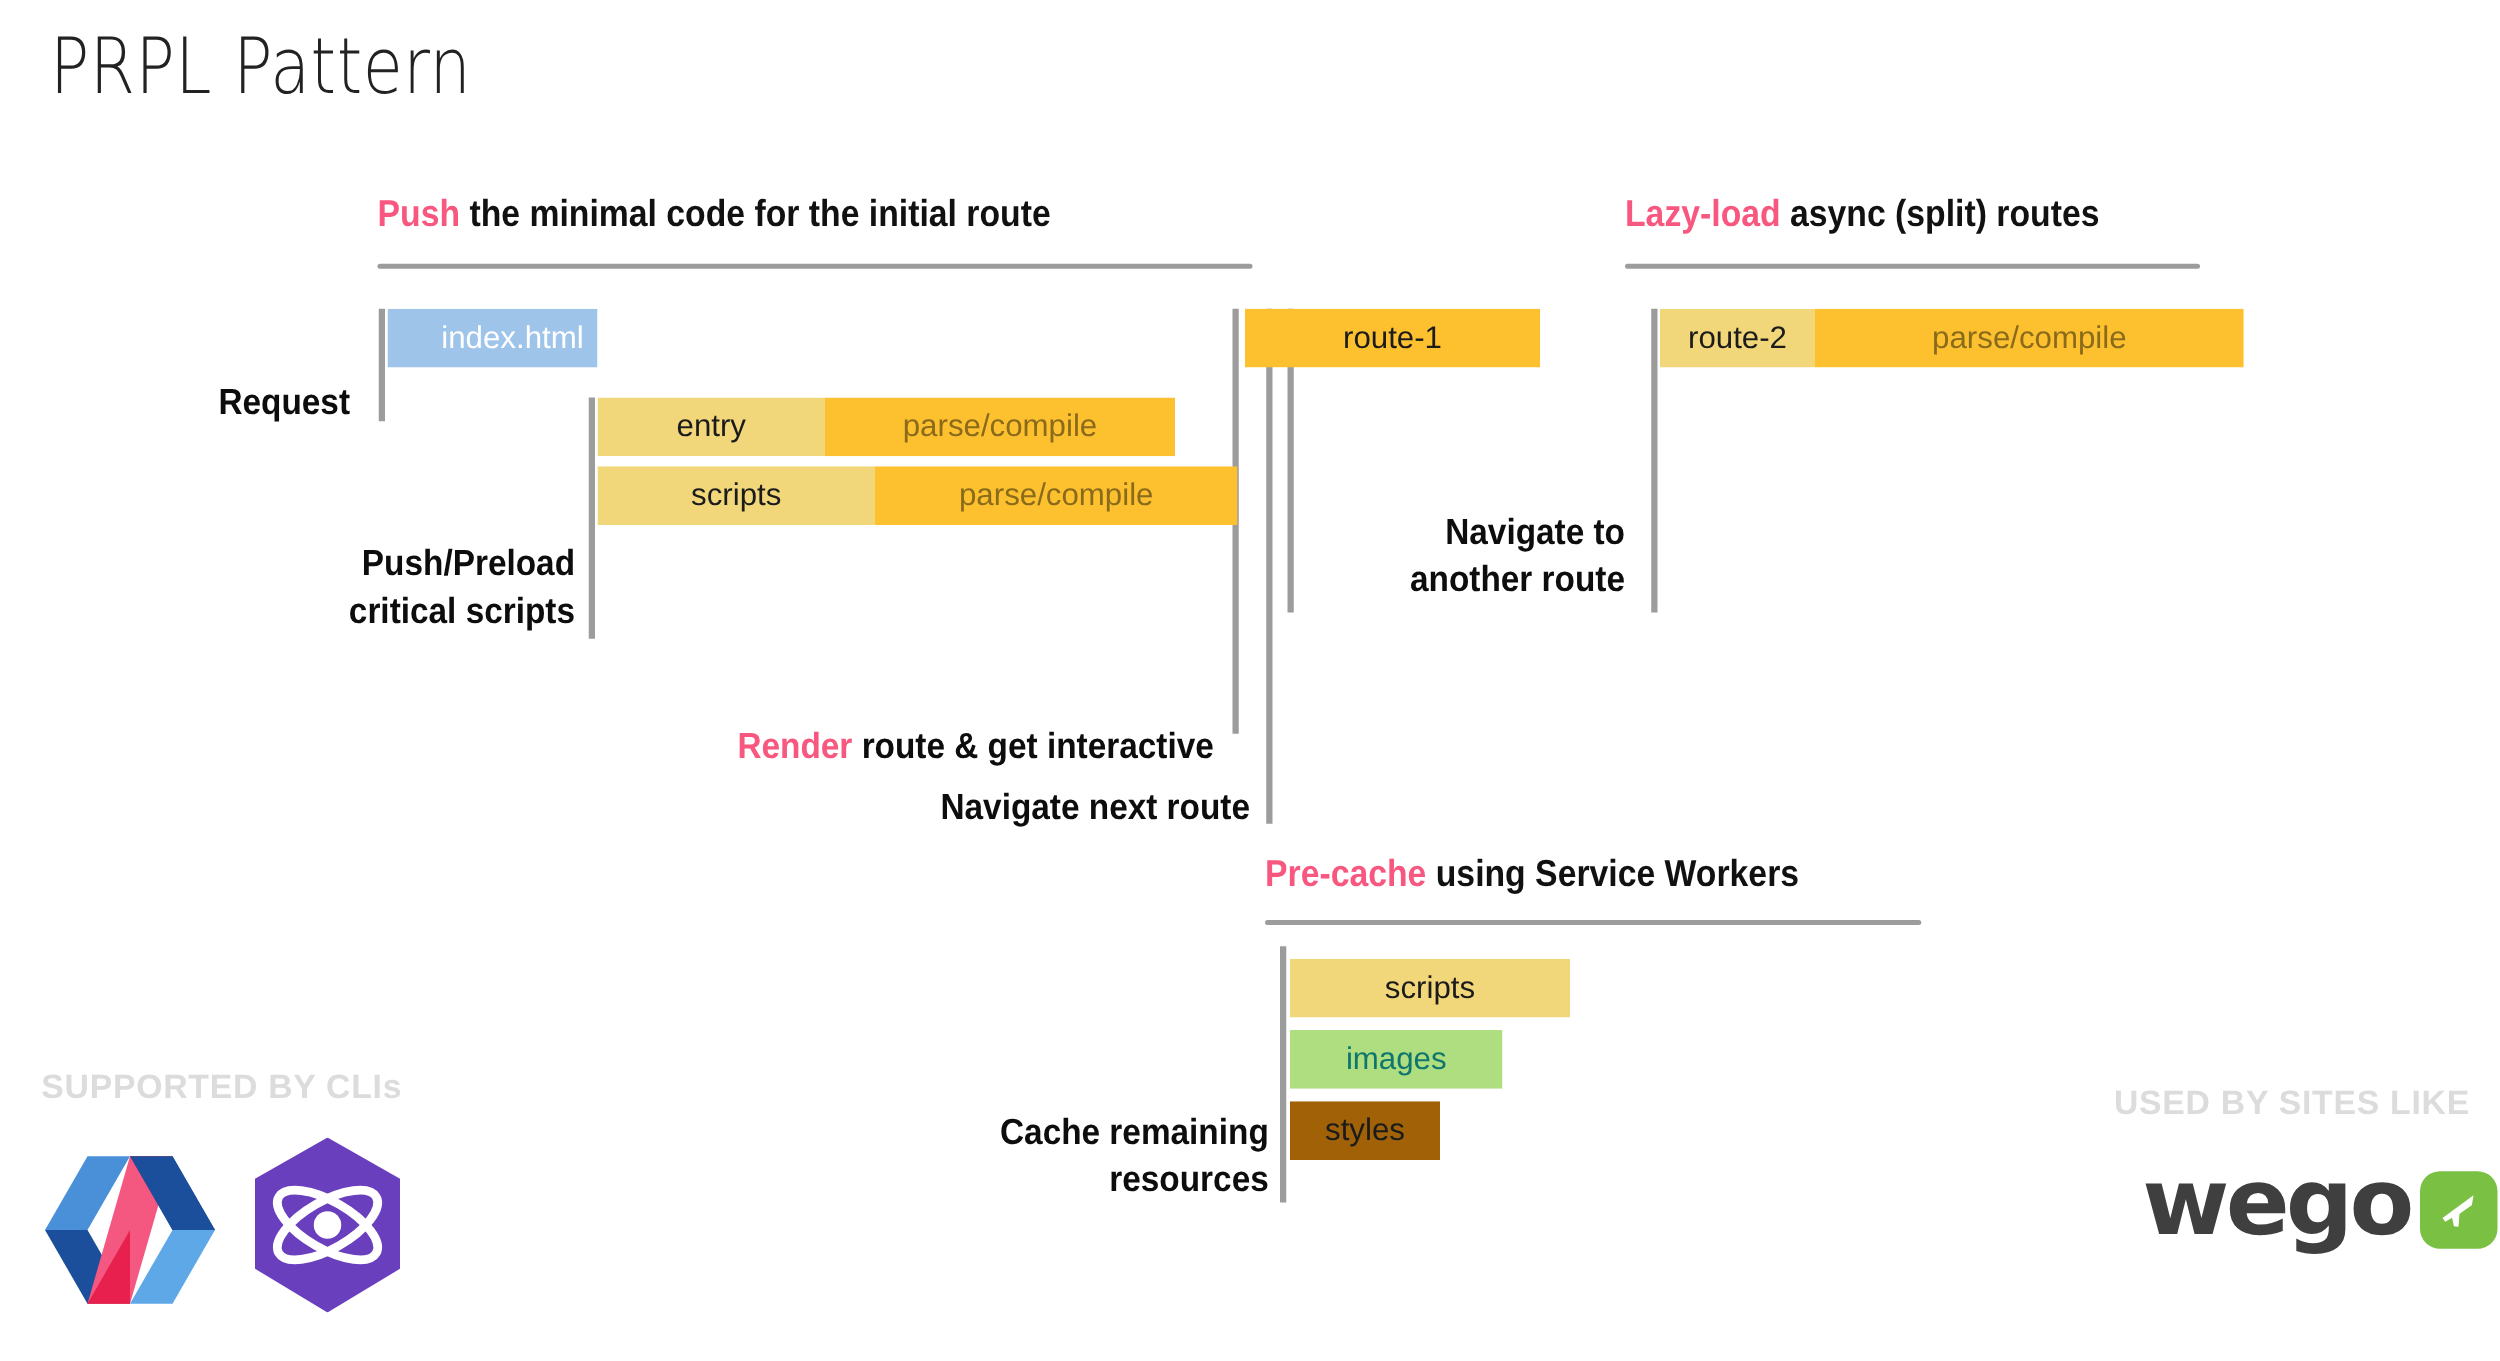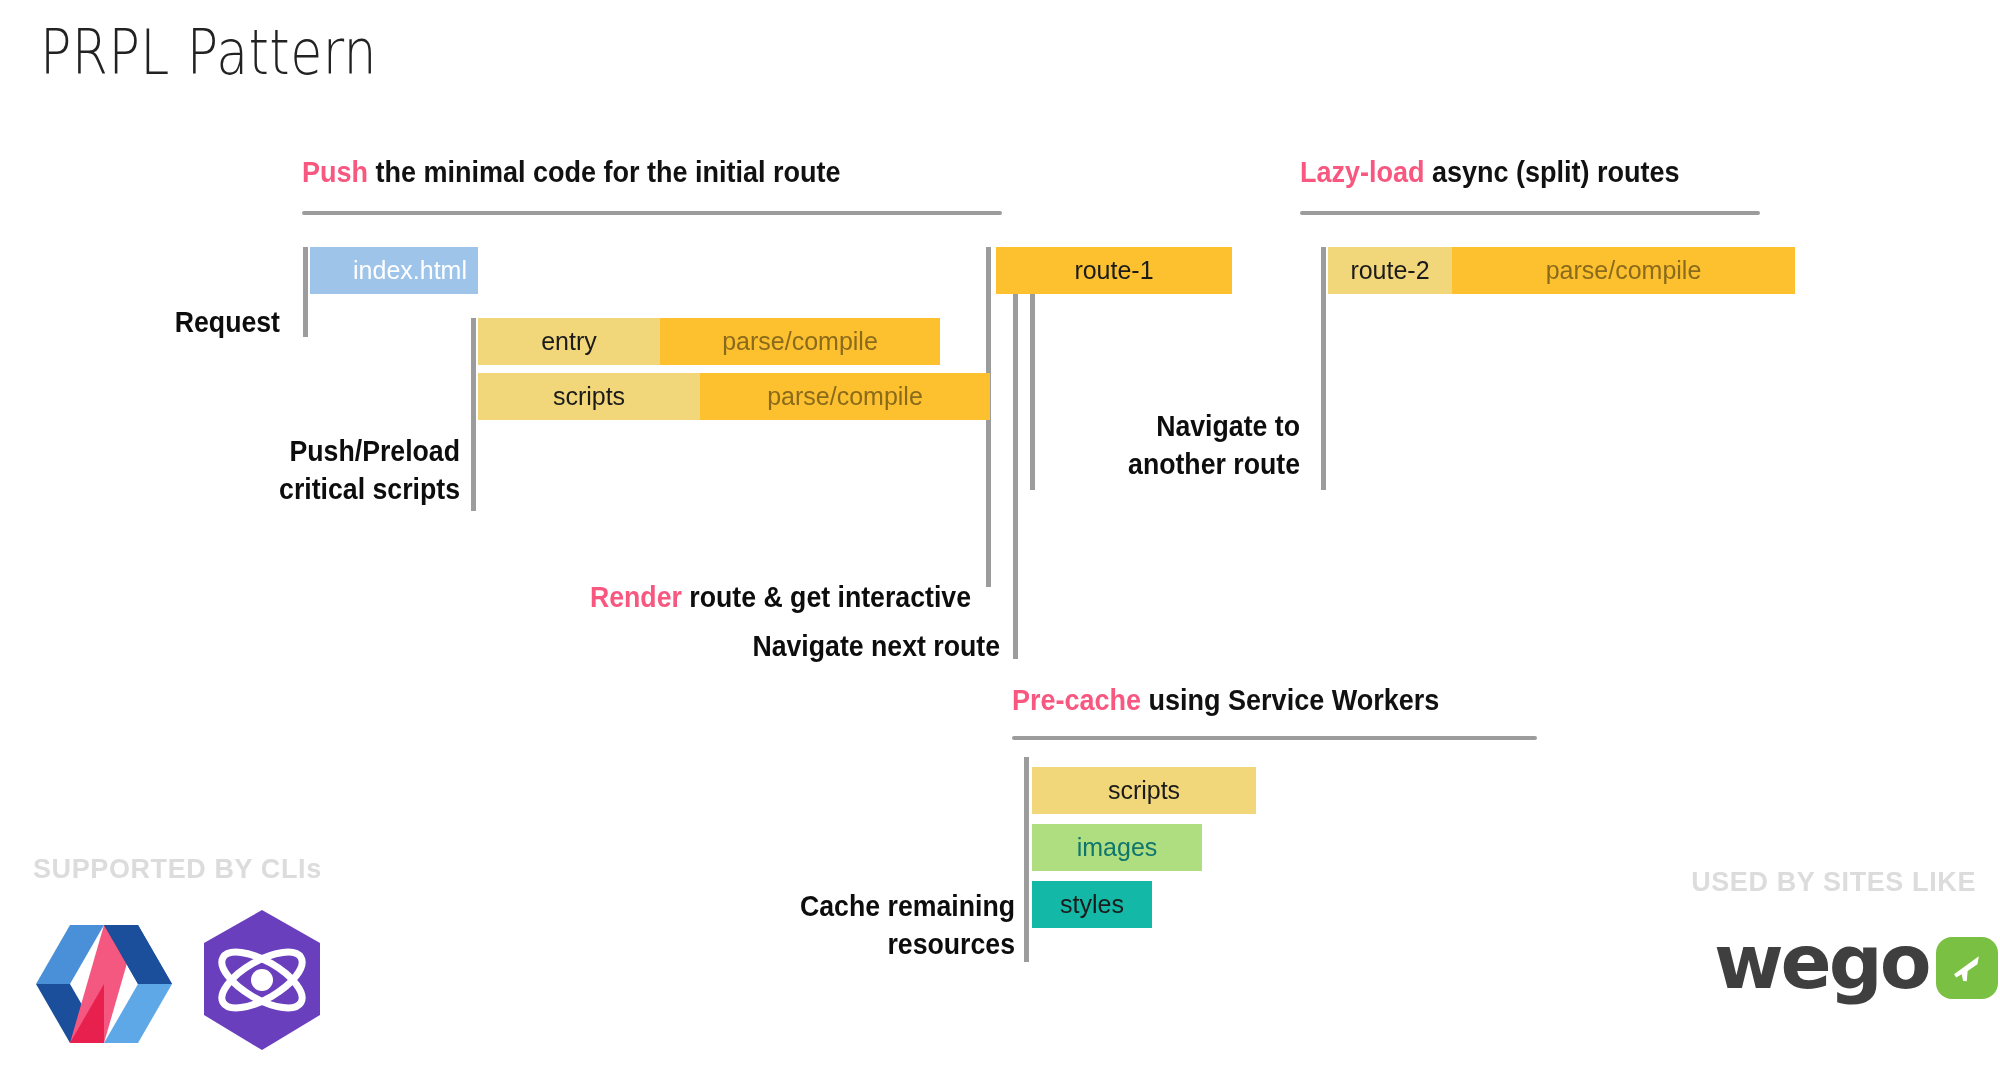--- a/index.html
+++ b/index.html
@@ -77,21 +77,21 @@
     font-size: 25px;
     white-space: nowrap;
     box-sizing: border-box;
   }
   .seg.light-blue { background: #9fc4ea; color: #ffffff; padding-left: 32px; }
   .seg.blue       { background: #4d8fd6; color: #ffffff; }
   .seg.pale-amber { background: #f2d77a; color: #1b1b1b; }
   .seg.amber      { background: #fdc130; color: #8a6a1b; }
   .seg.amber-solid{ background: #fdc130; color: #1b1b1b; }
   .seg.green      { background: #aede80; color: #0f766e; }
-  .seg.cyan       { background: #14b8a6; color: #1b1b1b; }
+  .seg.cyan       { background: #a16207; color: #1b1b1b; }
 
   
   .tl-label {
     position: absolute;
     font-family: "Liberation Sans", sans-serif;
     font-weight: bold;
     font-size: 29px;
     line-height: 1.32;
     color: #0d0d0d;
     text-align: right;

